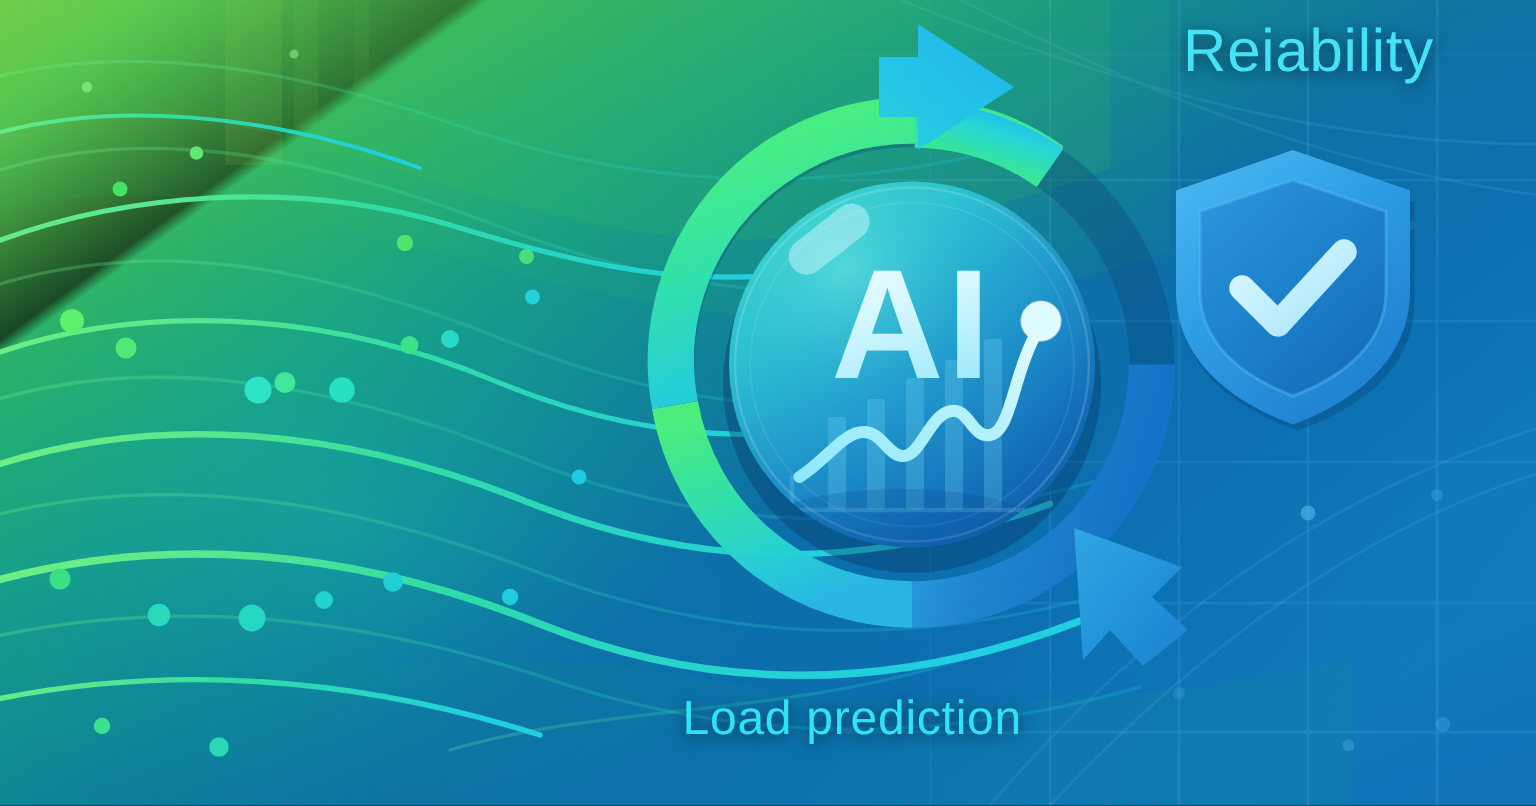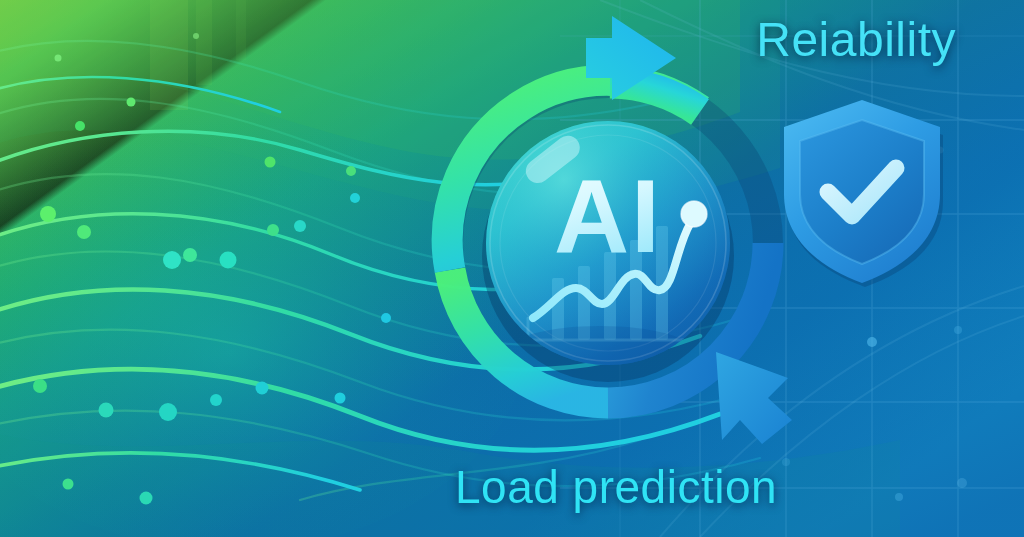--- a/index.html
+++ b/index.html
@@ -29,29 +29,29 @@
   .label {
     position: absolute;
     white-space: nowrap;
     font-family: "Liberation Sans", sans-serif;
     font-weight: 400;
     letter-spacing: 0.5px;
   }
   #reliability-label {
     right: 68px;
     top: 12px;
-    font-size: 48px;
+    font-size: 40px;
     color: #45e2f7;
     text-shadow: 0 2px 10px rgba(2,28,58,0.75);
     text-align: right;
   }
   #loadprediction-label {
     left: 455px;
     top: 460px;
-    font-size: 46px;
+    font-size: 32px;
     color: #2fe3f5;
     text-shadow: 0 2px 10px rgba(2,34,66,0.8);
   }
 </style>
 </head>
 <body>
 
 <div id="banner">
 
   <svg class="layer" viewBox="0 0 1024 537" preserveAspectRatio="none">

